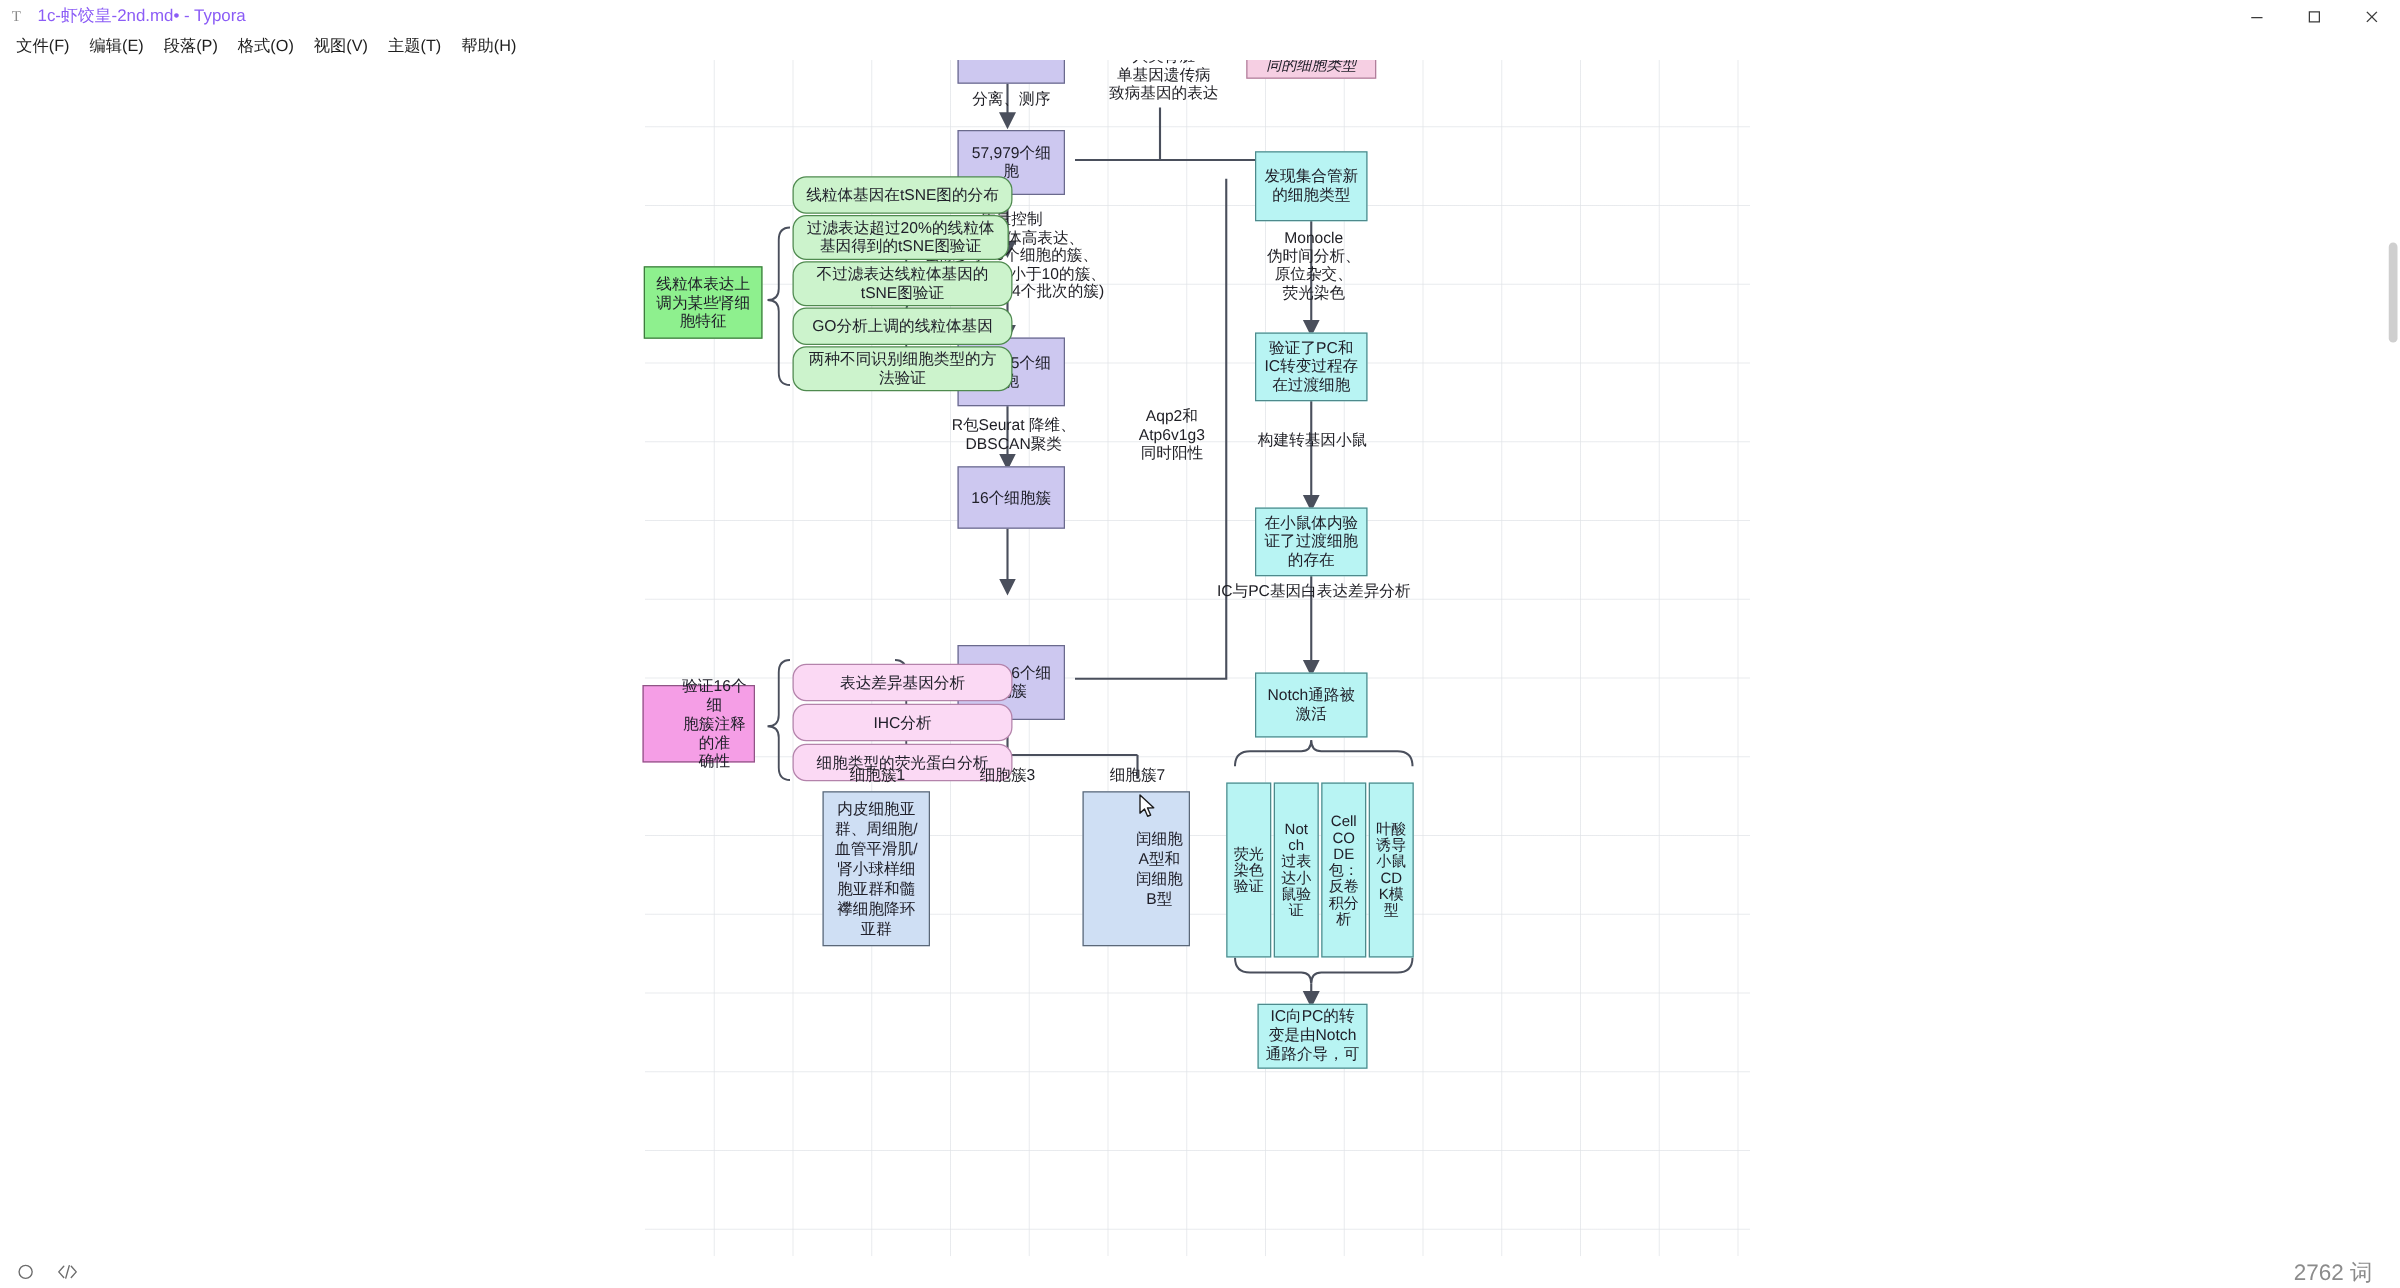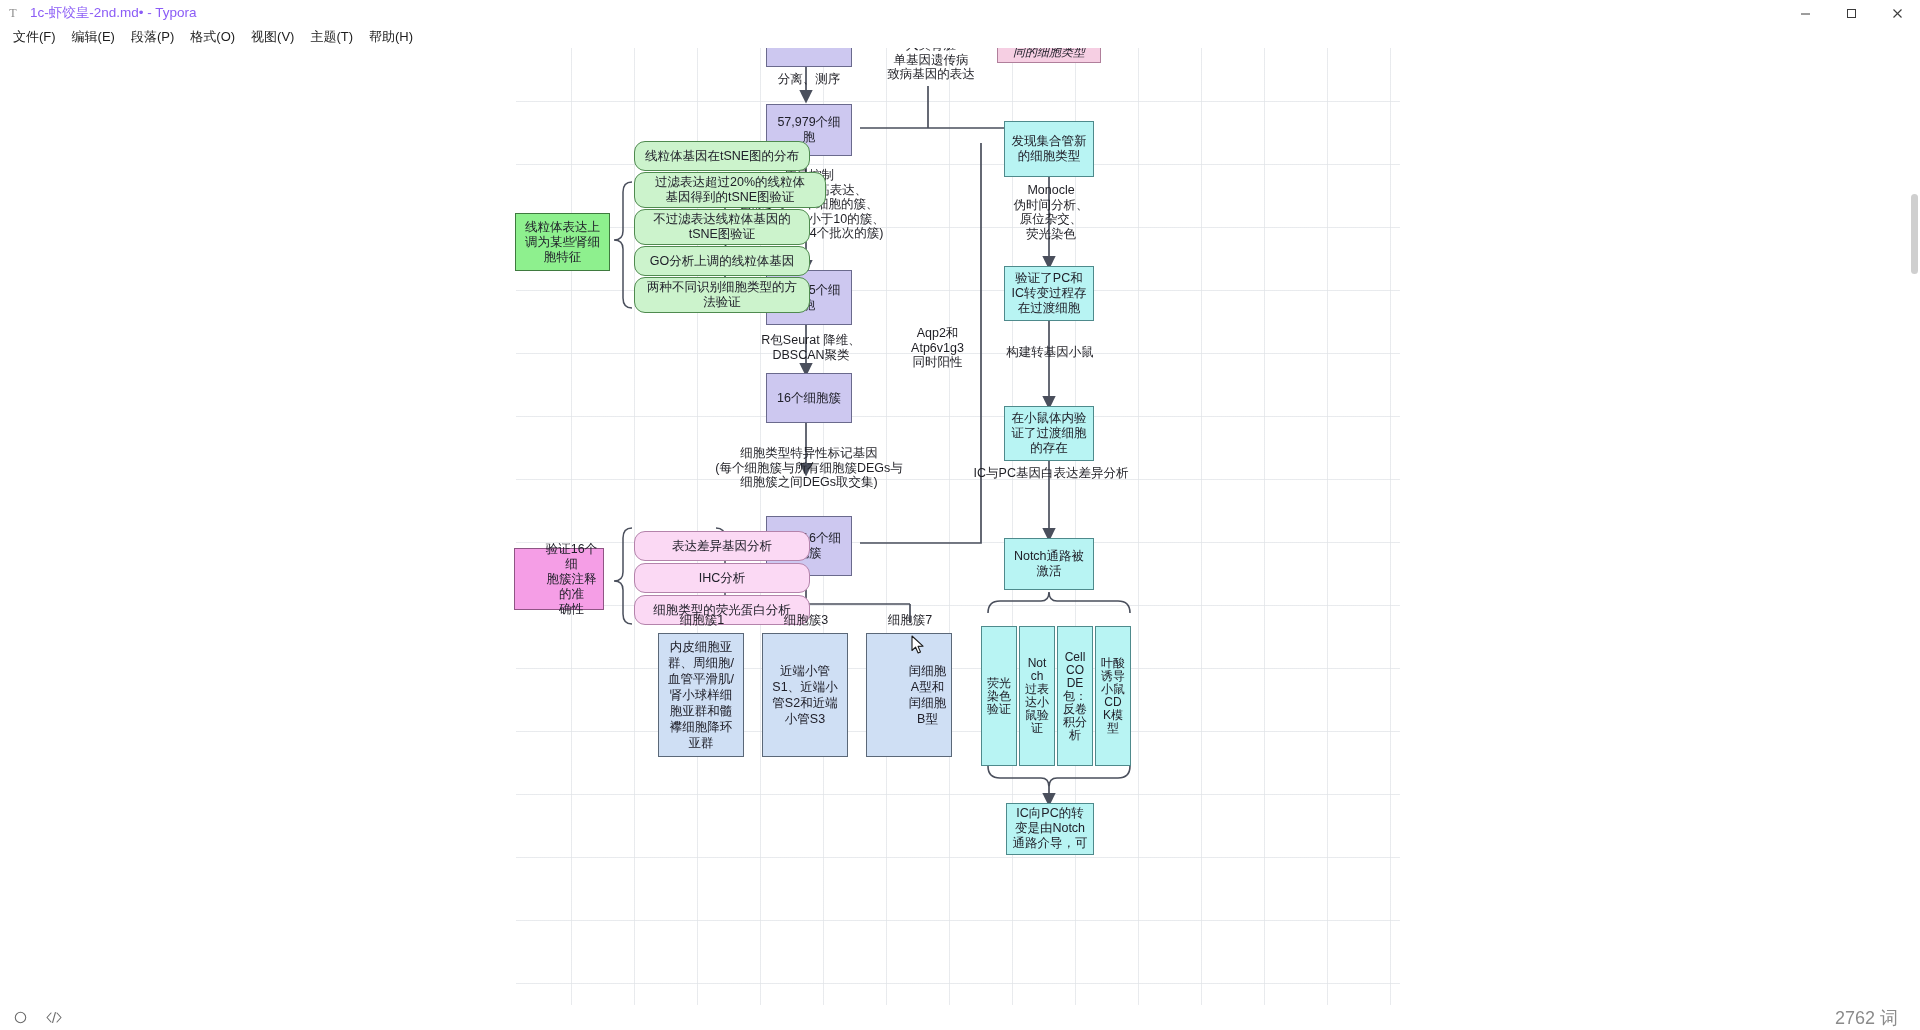--- a/index.html
+++ b/index.html
@@ -191,23 +191,20 @@
 去除来源少于4个批次的簇)</div>
 
     <div class="node purple" style="left:250px; top:222px; width:86px; height:55px;">43,745个细
 胞</div>
 
     <div class="lbl" style="left:215px; top:285px; width:160px;">R包Seurat 降维、
 DBSCAN聚类</div>
 
     <div class="node purple" style="left:250px; top:325px; width:86px; height:50px;">16个细胞簇</div>
 
-    <div class="lbl" style="left:178px; top:398px; width:230px;">细胞类型特异性标记基因
-(每个细胞簇与所有细胞簇DEGs与
-细胞簇之间DEGs取交集)</div>
 
     <div class="node purple" style="left:250px; top:468px; width:86px; height:60px;">注释16个细
 胞簇</div>
 
     <div class="lbl" style="left:355px; top:-10px; width:120px;">人类肾脏
 单基因遗传病
 致病基因的表达</div>
 
     <div class="lbl" style="left:370px; top:278px; width:90px;padding-left:13px;">Aqp2和
 Atp6v1g3
@@ -263,21 +260,21 @@
 
     <div class="node cyan" style="left:490px; top:755px; width:88px; height:52px; align-items:flex-start; overflow:hidden;">IC向PC的转
 变是由Notch
 通路介导，可</div>
 
     <div class="node green" style="left:-1px; top:165px; width:95px; height:58px;">线粒体表达上
 调为某些肾细
 胞特征</div>
 
     <div class="node greenlt" style="left:118px; top:93px; width:176px; height:30px;">线粒体基因在tSNE图的分布</div>
-    <div class="node greenlt" style="left:118px; top:124px; width:192px; height:36px;">过滤表达超过20%的线粒体
+    <div class="node greenlt" style="left:118px; top:124px; width:173px; height:36px;">过滤表达超过20%的线粒体
 基因得到的tSNE图验证</div>
     <div class="node greenlt" style="left:118px; top:161px; width:176px; height:36px;">不过滤表达线粒体基因的
 tSNE图验证</div>
     <div class="node greenlt" style="left:118px; top:198px; width:176px; height:30px;">GO分析上调的线粒体基因</div>
     <div class="node greenlt" style="left:118px; top:229px; width:176px; height:36px;">两种不同识别细胞类型的方
 法验证</div>
 
     <div class="node pink" style="left:-2px; top:500px; width:90px; height:62px;padding-left:28px;">验证16个细
 胞簇注释的准
 确性</div>
@@ -290,24 +287,20 @@
     <div class="lbl" style="left:242px; top:565px; width:96px;">细胞簇3</div>
     <div class="lbl" style="left:346px; top:565px; width:96px;">细胞簇7</div>
 
     <div class="node blue" style="left:142px; top:585px; width:86px; height:124px; line-height:16px;">内皮细胞亚
 群、周细胞/
 血管平滑肌/
 肾小球样细
 胞亚群和髓
 襻细胞降环
 亚群</div>
-    <div class="node blue" style="left:246px; top:585px; width:86px; height:124px; line-height:16px;">近端小管
-S1、近端小
-管S2和近端
-小管S3</div>
     <div class="node blue" style="left:350px; top:585px; width:86px; height:124px; line-height:16px;padding-left:40px;">闰细胞A型和
 闰细胞B型</div>
 
     <svg class="cursor" style="left:395px; top:587px;" viewBox="0 0 14 20">
       <path d="M1,1 L1,15.5 L4.6,12.2 L7.1,18 L9.5,17 L7,11.4 L12,11.2 Z" fill="#ffffff" stroke="#1b1b1b" stroke-width="1.1" stroke-linejoin="round"></path>
     </svg>
 
   </div>
 
   <div class="scroll-track">

